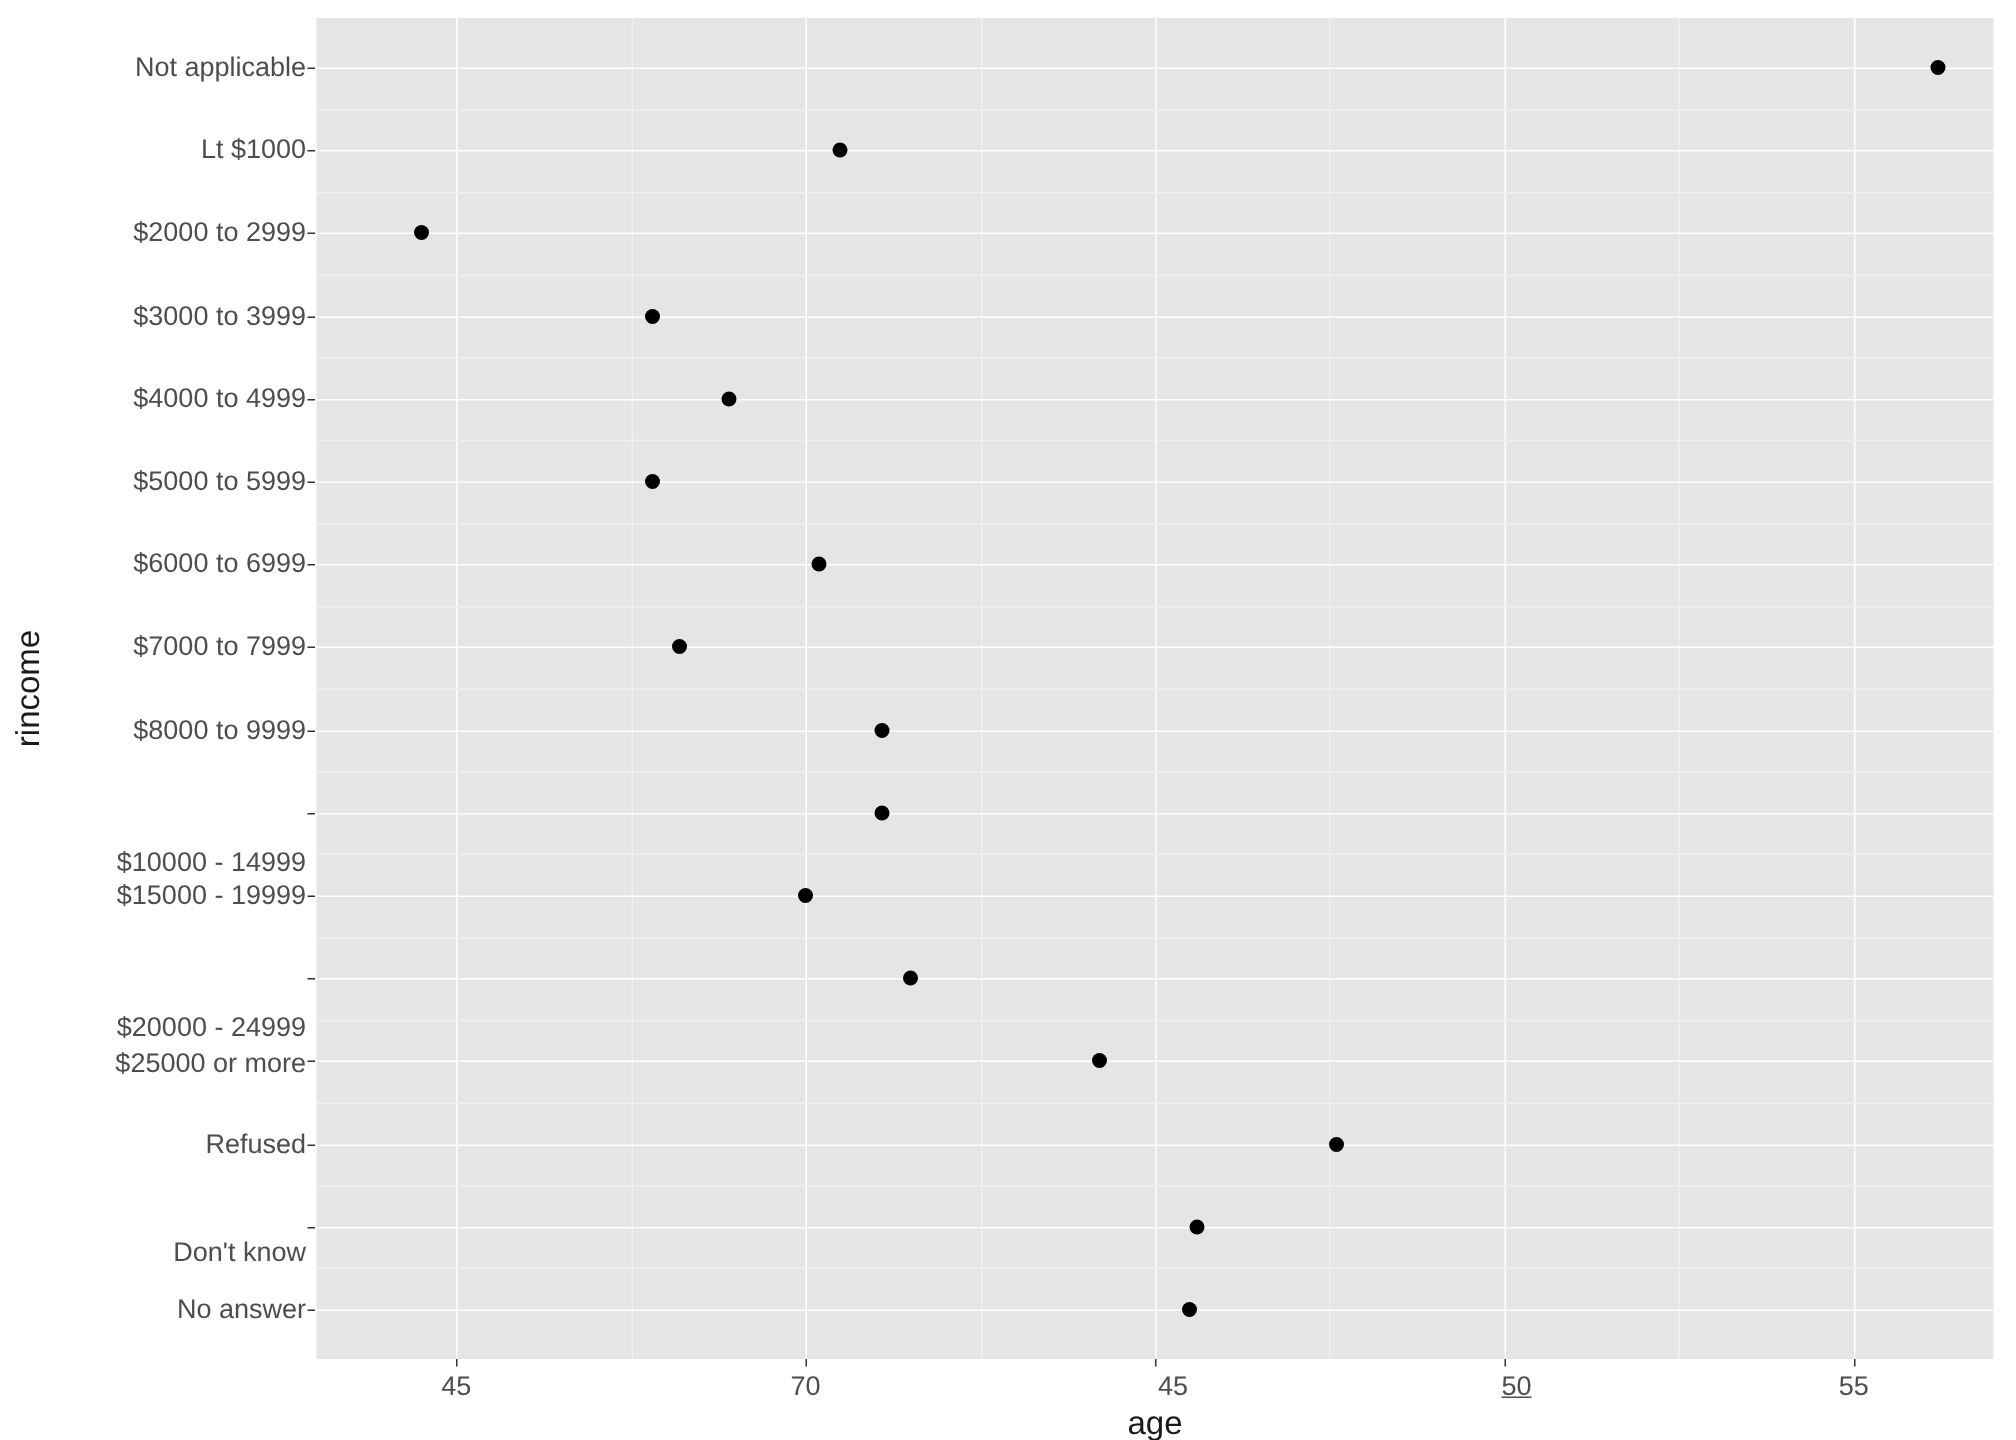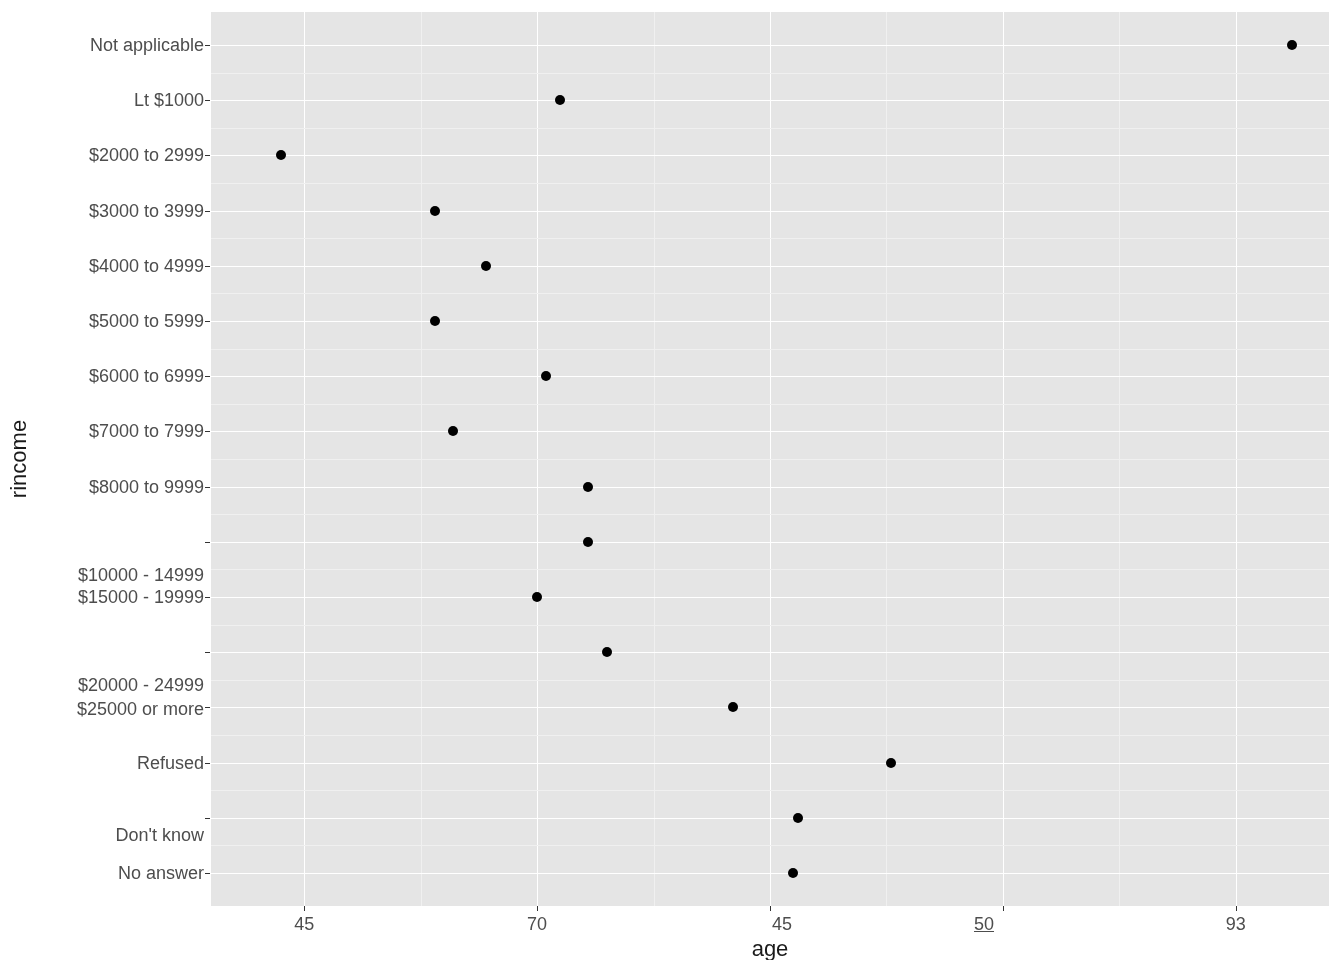--- a/index.html
+++ b/index.html
@@ -215,18 +215,18 @@
       <div class="y-tick-label" style="top: 872.889px;">No answer</div>
       <div class="y-tick-mark" style="top: 872.889px;"></div>
     </div>
   <div id="x-ticks">
       <div class="x-tick-label" style="left: 304.167px;">45</div>
       <div class="x-tick-mark" style="left: 304.167px;"></div>
       <div class="x-tick-label" style="left: 537.083px;">70</div>
       <div class="x-tick-mark" style="left: 537.083px;"></div>
       <div class="x-tick-label" style="left: 770px; margin-left: 12px;">45</div>
       <div class="x-tick-mark" style="left: 770px;"></div>
-      <div class="x-tick-label" style="left: 984px; text-decoration: underline;">50</div>
+      <div class="x-tick-label" style="left: 1011px; text-decoration: underline;">50</div>
       <div class="x-tick-mark" style="left: 1002.92px;"></div>
-      <div class="x-tick-label" style="left: 1235.83px;">93</div>
+      <div class="x-tick-label" style="left: 1235.83px;">55</div>
       <div class="x-tick-mark" style="left: 1235.83px;"></div>
     </div>
 </div>
 
 </body></html>

